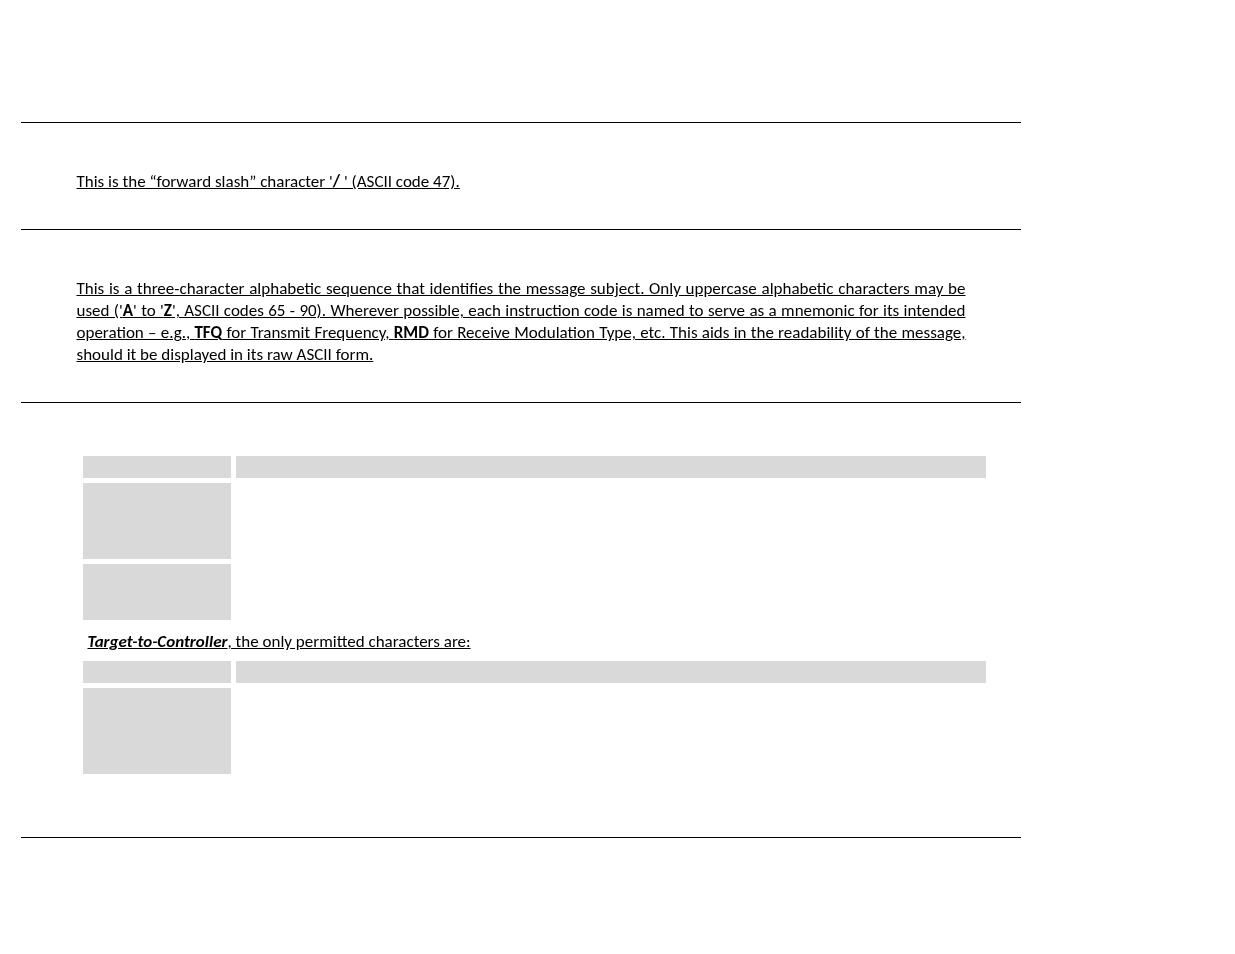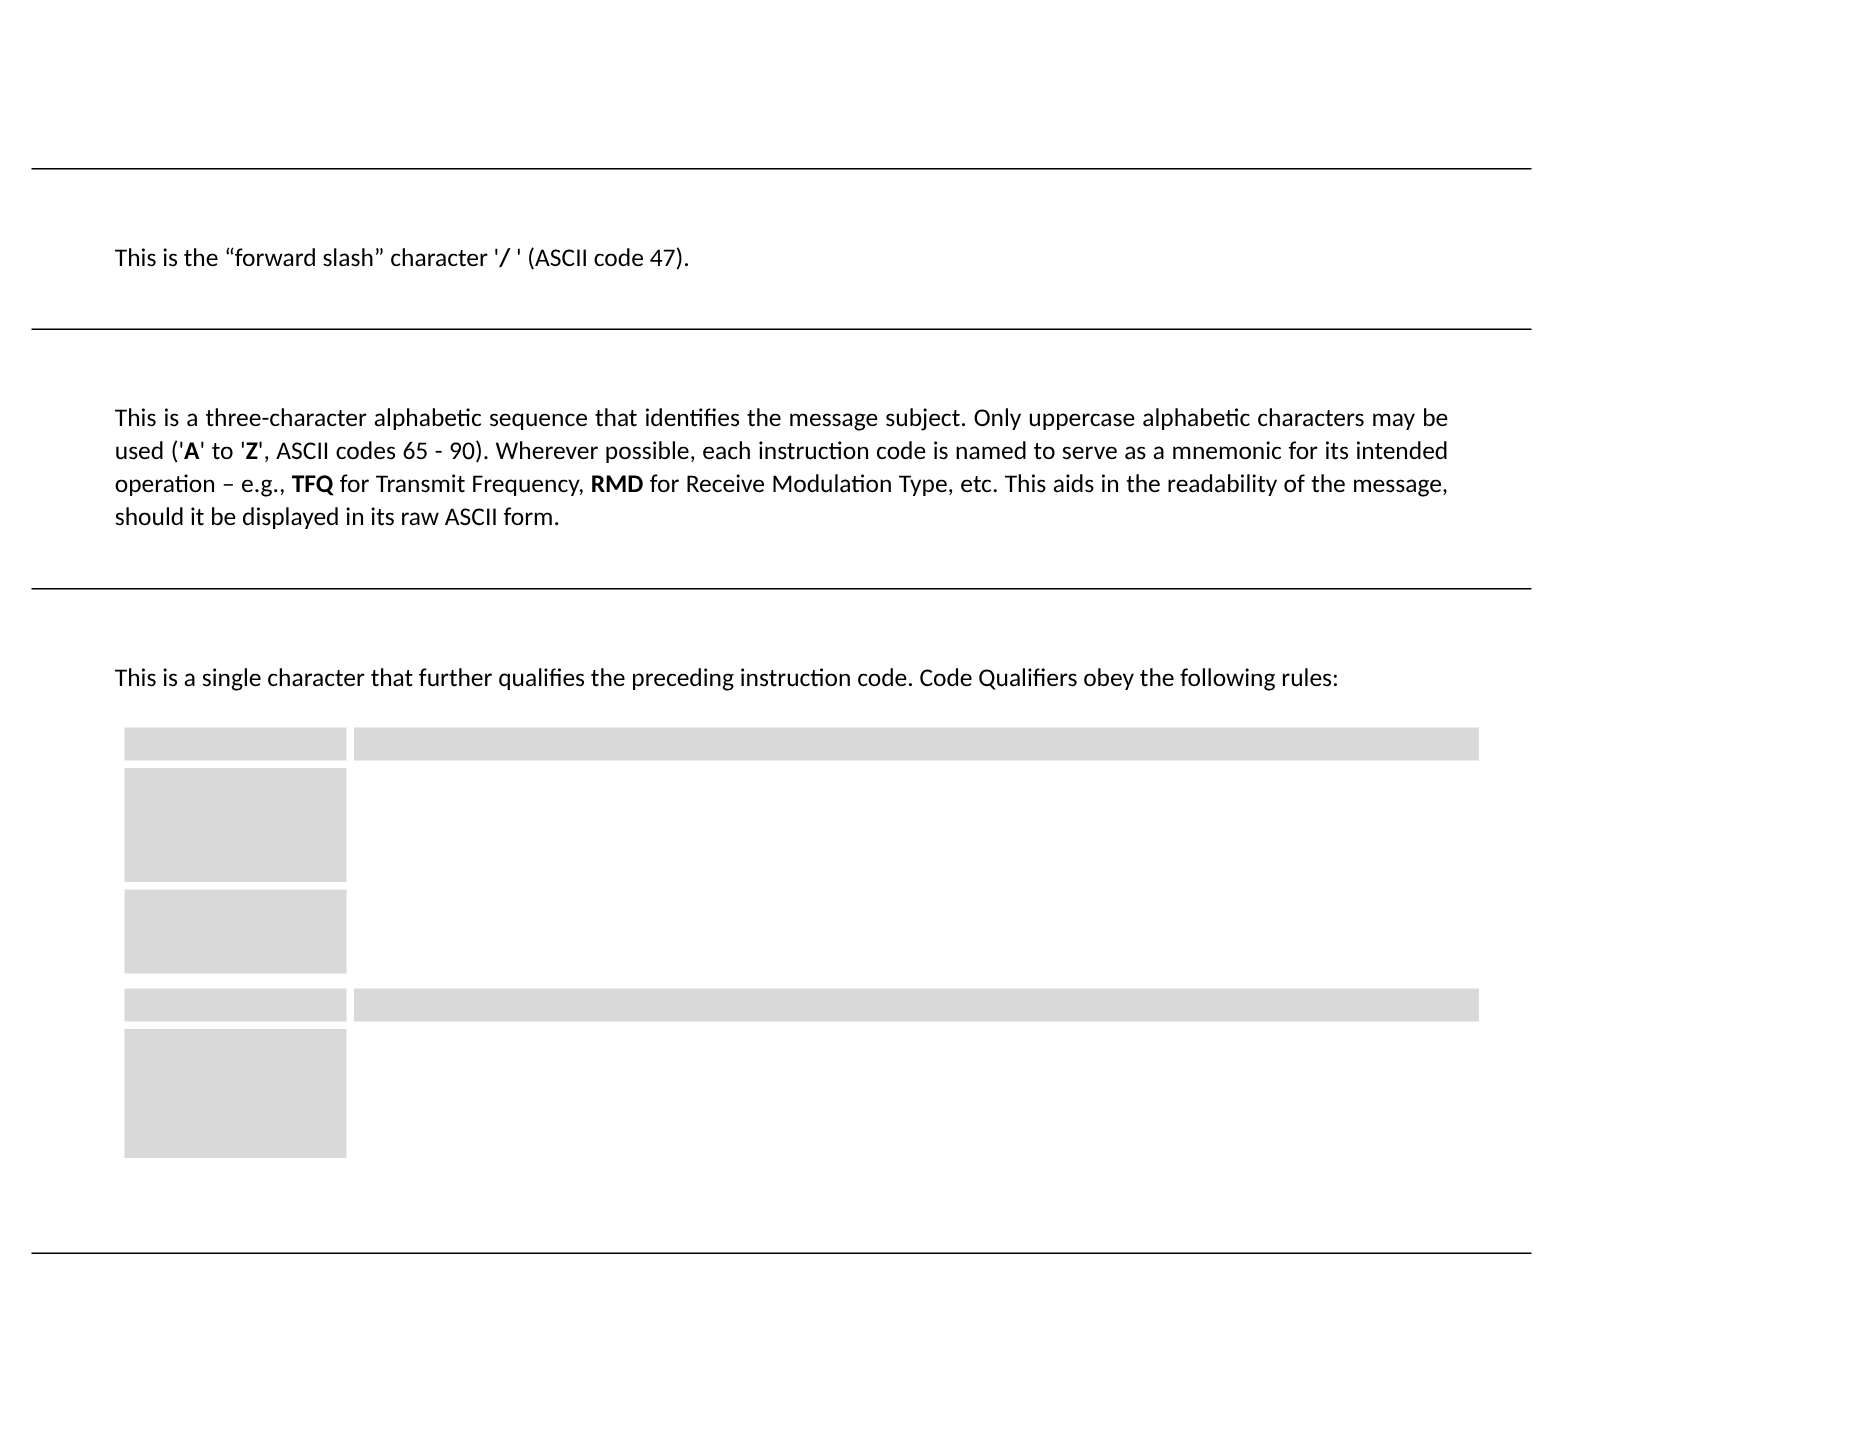--- a/index.html
+++ b/index.html
@@ -6,21 +6,22 @@
     margin: 0;
     padding: 0;
     background: #fff;
     font-family: Calibri, "Segoe UI", Arial, sans-serif;
     font-size: 17px;
     color: #000;
   }
   .page {
     width: 1041px;
     box-sizing: border-box;
-    padding: 0;
+    padding: 10px;
+    text-decoration: underline;
   }
   .content {
     margin: 0 auto;
     width: 1000px;
   }
   .hr {
     border-top: 1px solid #000;
     margin: 0;
   }
   .top-space {
@@ -91,21 +92,20 @@
 
     <div class="hr"></div>
 
     <div class="text-block">
       <span>This is a three-character alphabetic sequence that identifies the message subject. Only uppercase alphabetic characters may be used ('</span><span class="bold">A</span><span>' to '</span><span class="bold">Z</span><span>', ASCII codes 65 - 90). Wherever possible, each instruction code is named to serve as a mnemonic for its intended operation – e.g., </span><span class="bold">TFQ</span><span> for Transmit Frequency, </span><span class="bold">RMD</span><span> for Receive Modulation Type, etc. This aids in the readability of the message, should it be displayed in its raw ASCII form.</span>
     </div>
 
     <div class="hr"></div>
 
     <div class="section3-wrap">
-      <div class="section3-lead">This is a single character that further qualifies the preceding instruction code. Code Qualifiers obey the following rules:</div>
 
 
       <div class="table-block">
         <table class="qtab">
           <colgroup>
             <col style="width:148px">
             <col>
           </colgroup>
           <tbody>
               <tr>
@@ -117,20 +117,23 @@
             <td class="blank"></td>
           </tr>
           <tr>
             <td class="code mtall"></td>
             <td class="blank"></td>
           </tr>
         </tbody>
           </table>
       </div>
 
+      <div class="rule-label">
+        <span class="bolditalic">Target-to-Controller</span><span>, the only permitted characters are:</span>
+      </div>
 
       <div class="table-block">
         <table class="qtab">
           <colgroup>
             <col style="width:148px">
             <col>
           </colgroup>
           <tbody>
               <tr>
             <td class="code"></td>

